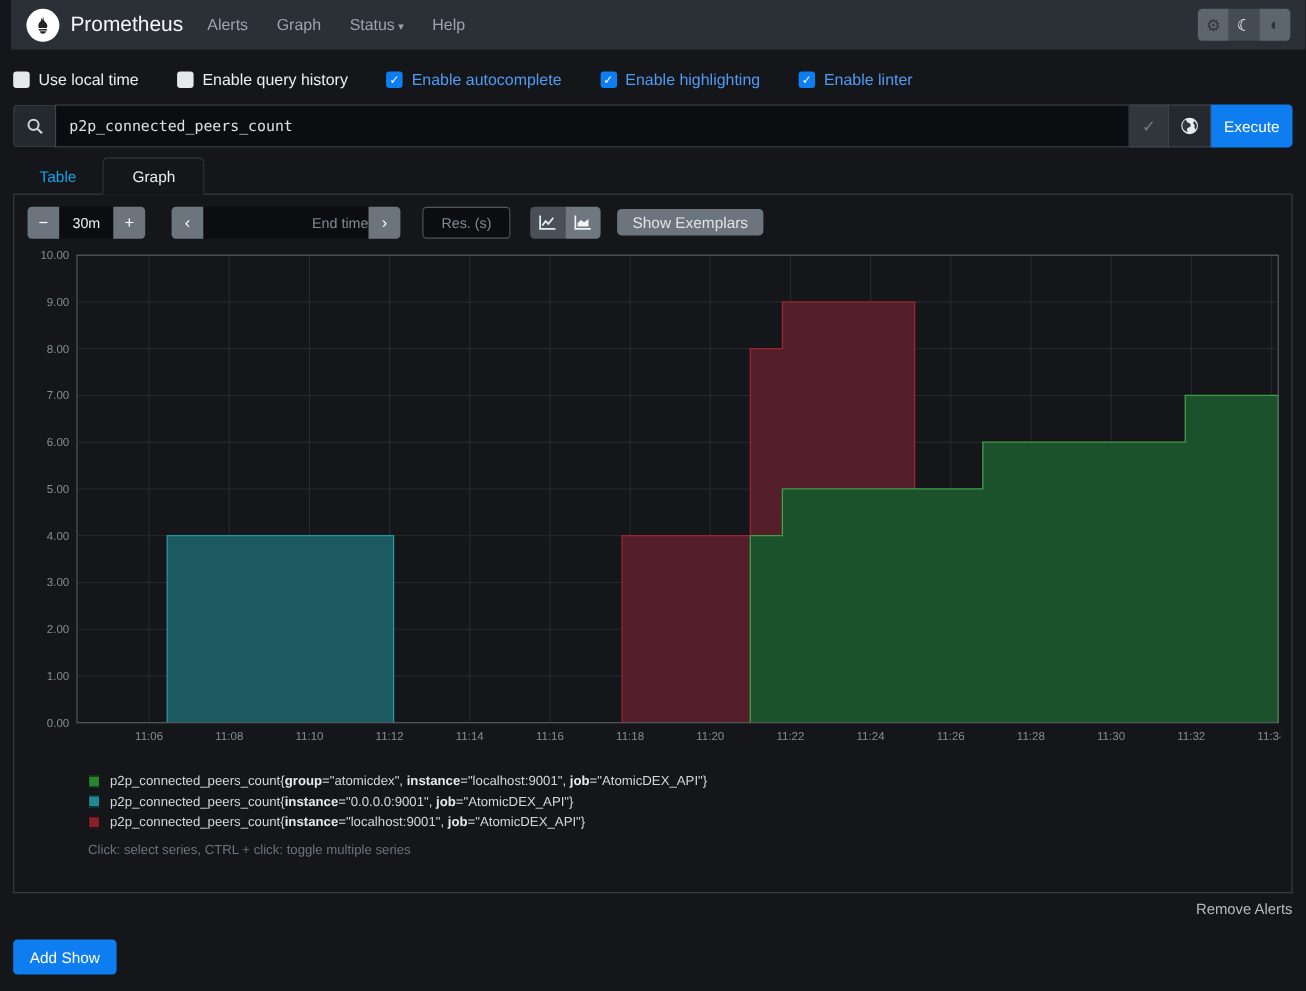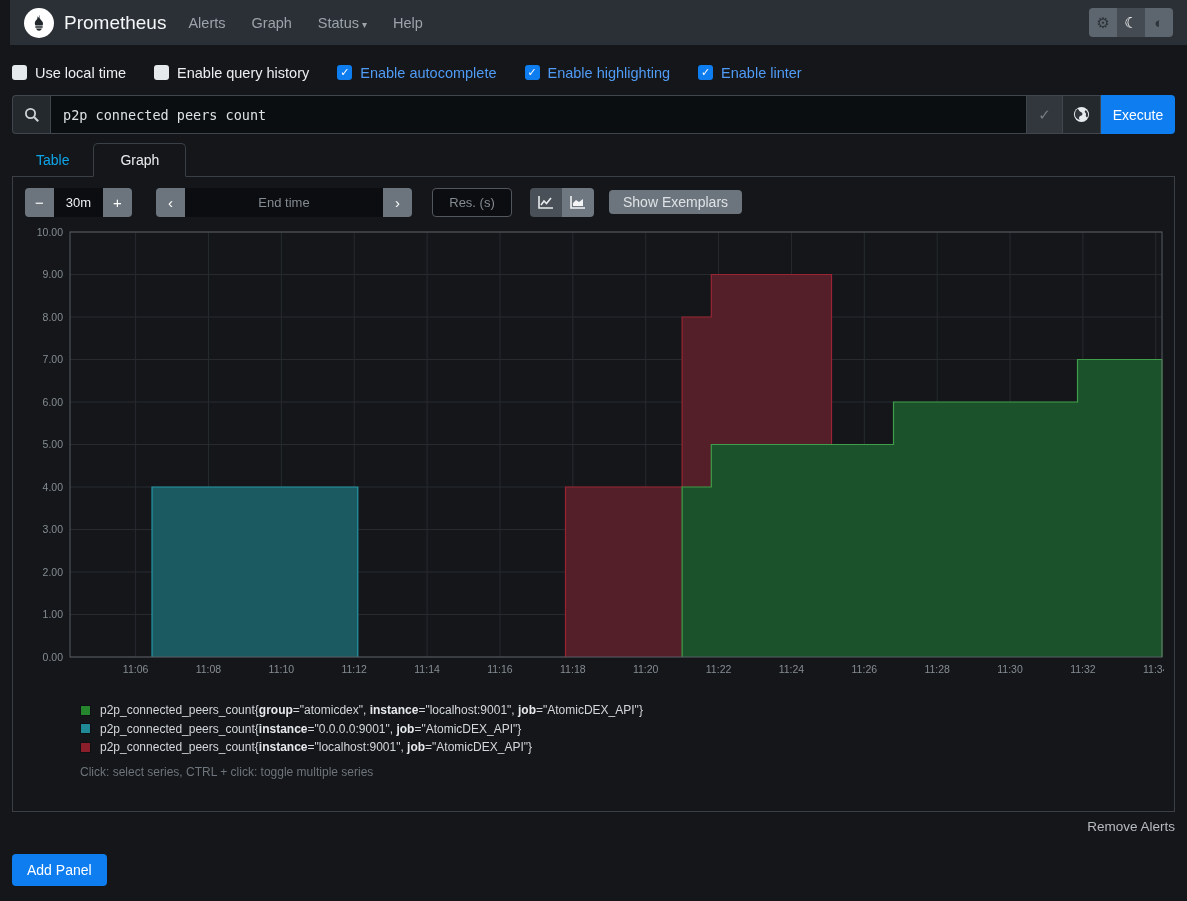--- a/index.html
+++ b/index.html
@@ -24,21 +24,21 @@
   .nav-caret { font-size:10px; margin-left:3px; color:#9ca3ab; }
   .nav-spacer { flex:1; }
   .theme-group { display:flex; }
   .theme-btn { width:28px; height:29px; background:#5d666e; color:#2d3339;
     display:flex; align-items:center; justify-content:center; font-size:15px;
     border:none; cursor:pointer; }
   .theme-btn:first-child { border-radius:4px 0 0 4px; }
   .theme-btn:last-child { border-radius:0 4px 4px 0; }
   .theme-btn.active { background:#444b52; color:#ffffff; }
   
-  .options-row { display:flex; align-items:center; gap:28px; margin:15px 12px 0 12px; height:25px; }
+  .options-row { display:flex; align-items:center; gap:35px; margin:15px 12px 0 12px; height:25px; }
   .opt { display:flex; align-items:center; gap:8px; cursor:pointer; }
   .cbx { width:15px; height:15px; border-radius:3px; background:#e6e9ec;
     display:flex; align-items:center; justify-content:center;
     font-size:11px; color:#fff; }
   .cbx.checked { background:#0d7df0; }
   .opt-label { font-size:14.5px; color:#eceef0; }
   .opt.checked .opt-label { color:#509bf5; }
   
   .query-row { display:flex; margin:10px 12px 0 12px; height:39px; }
   .q-addon { width:38px; background:#24292e; border:1px solid #3f464d; border-right:none;
@@ -64,21 +64,21 @@
   .panel { margin:0 12px; border:1px solid #3a4046; border-top:none; padding:10px 12px 32px 12px; }
   .controls { display:flex; align-items:center; height:30px; gap:0; }
   .grp { display:flex; height:29px; }
   .grp-btn { background:#6c757d; color:#fff; border:none; width:29px; font-size:15px;
     display:flex; align-items:center; justify-content:center; cursor:pointer; }
   .grp-btn.left { border-radius:4px 0 0 4px; }
   .grp-btn.right { border-radius:0 4px 4px 0; }
   .grp-input { background:#0b0d10; border:none; color:#f0f2f4; text-align:center;
     font-size:13px; outline:none; }
   .range-input { width:49px; }
-  .end-input { width:198px; }
+  .end-input { width:150px;text-align:right; }
   .end-input::placeholder { color:#848b92; }
   .res-input { background:#0b0d10; border:1px solid #51575d; border-radius:4px;
     width:80px; height:29px; text-align:center; color:#f0f2f4; font-size:13px; outline:none; }
   .res-input::placeholder { color:#848b92; }
   .sp24 { width:24px; } .sp20 { width:20px; } .sp18 { width:18px; } .sp15 { width:15px; }
   .icon-btn { width:32px; height:29px; border:none; display:flex; align-items:center;
     justify-content:center; cursor:pointer; }
   .icon-btn.active { background:#495057; border-radius:4px 0 0 4px; }
   .icon-btn.idle { background:#6f7880; border-radius:0 4px 4px 0; }
   .exemplars-btn { height:24px; padding:0 14px; background:#6c757d; color:#dfe3e6;
@@ -286,14 +286,14 @@
       </div>
     </div>
   <div class="legend-hint">Click: select series, CTRL + click: toggle multiple series</div>
 </div>
 
 <div class="remove-row">
   <span class="remove-link">Remove Alerts</span>
 </div>
 
 <div class="add-panel">
-  <button class="add-btn">Add Panel</button>
+  <button class="add-btn">Add Show</button>
 </div>
 
 </body></html>

